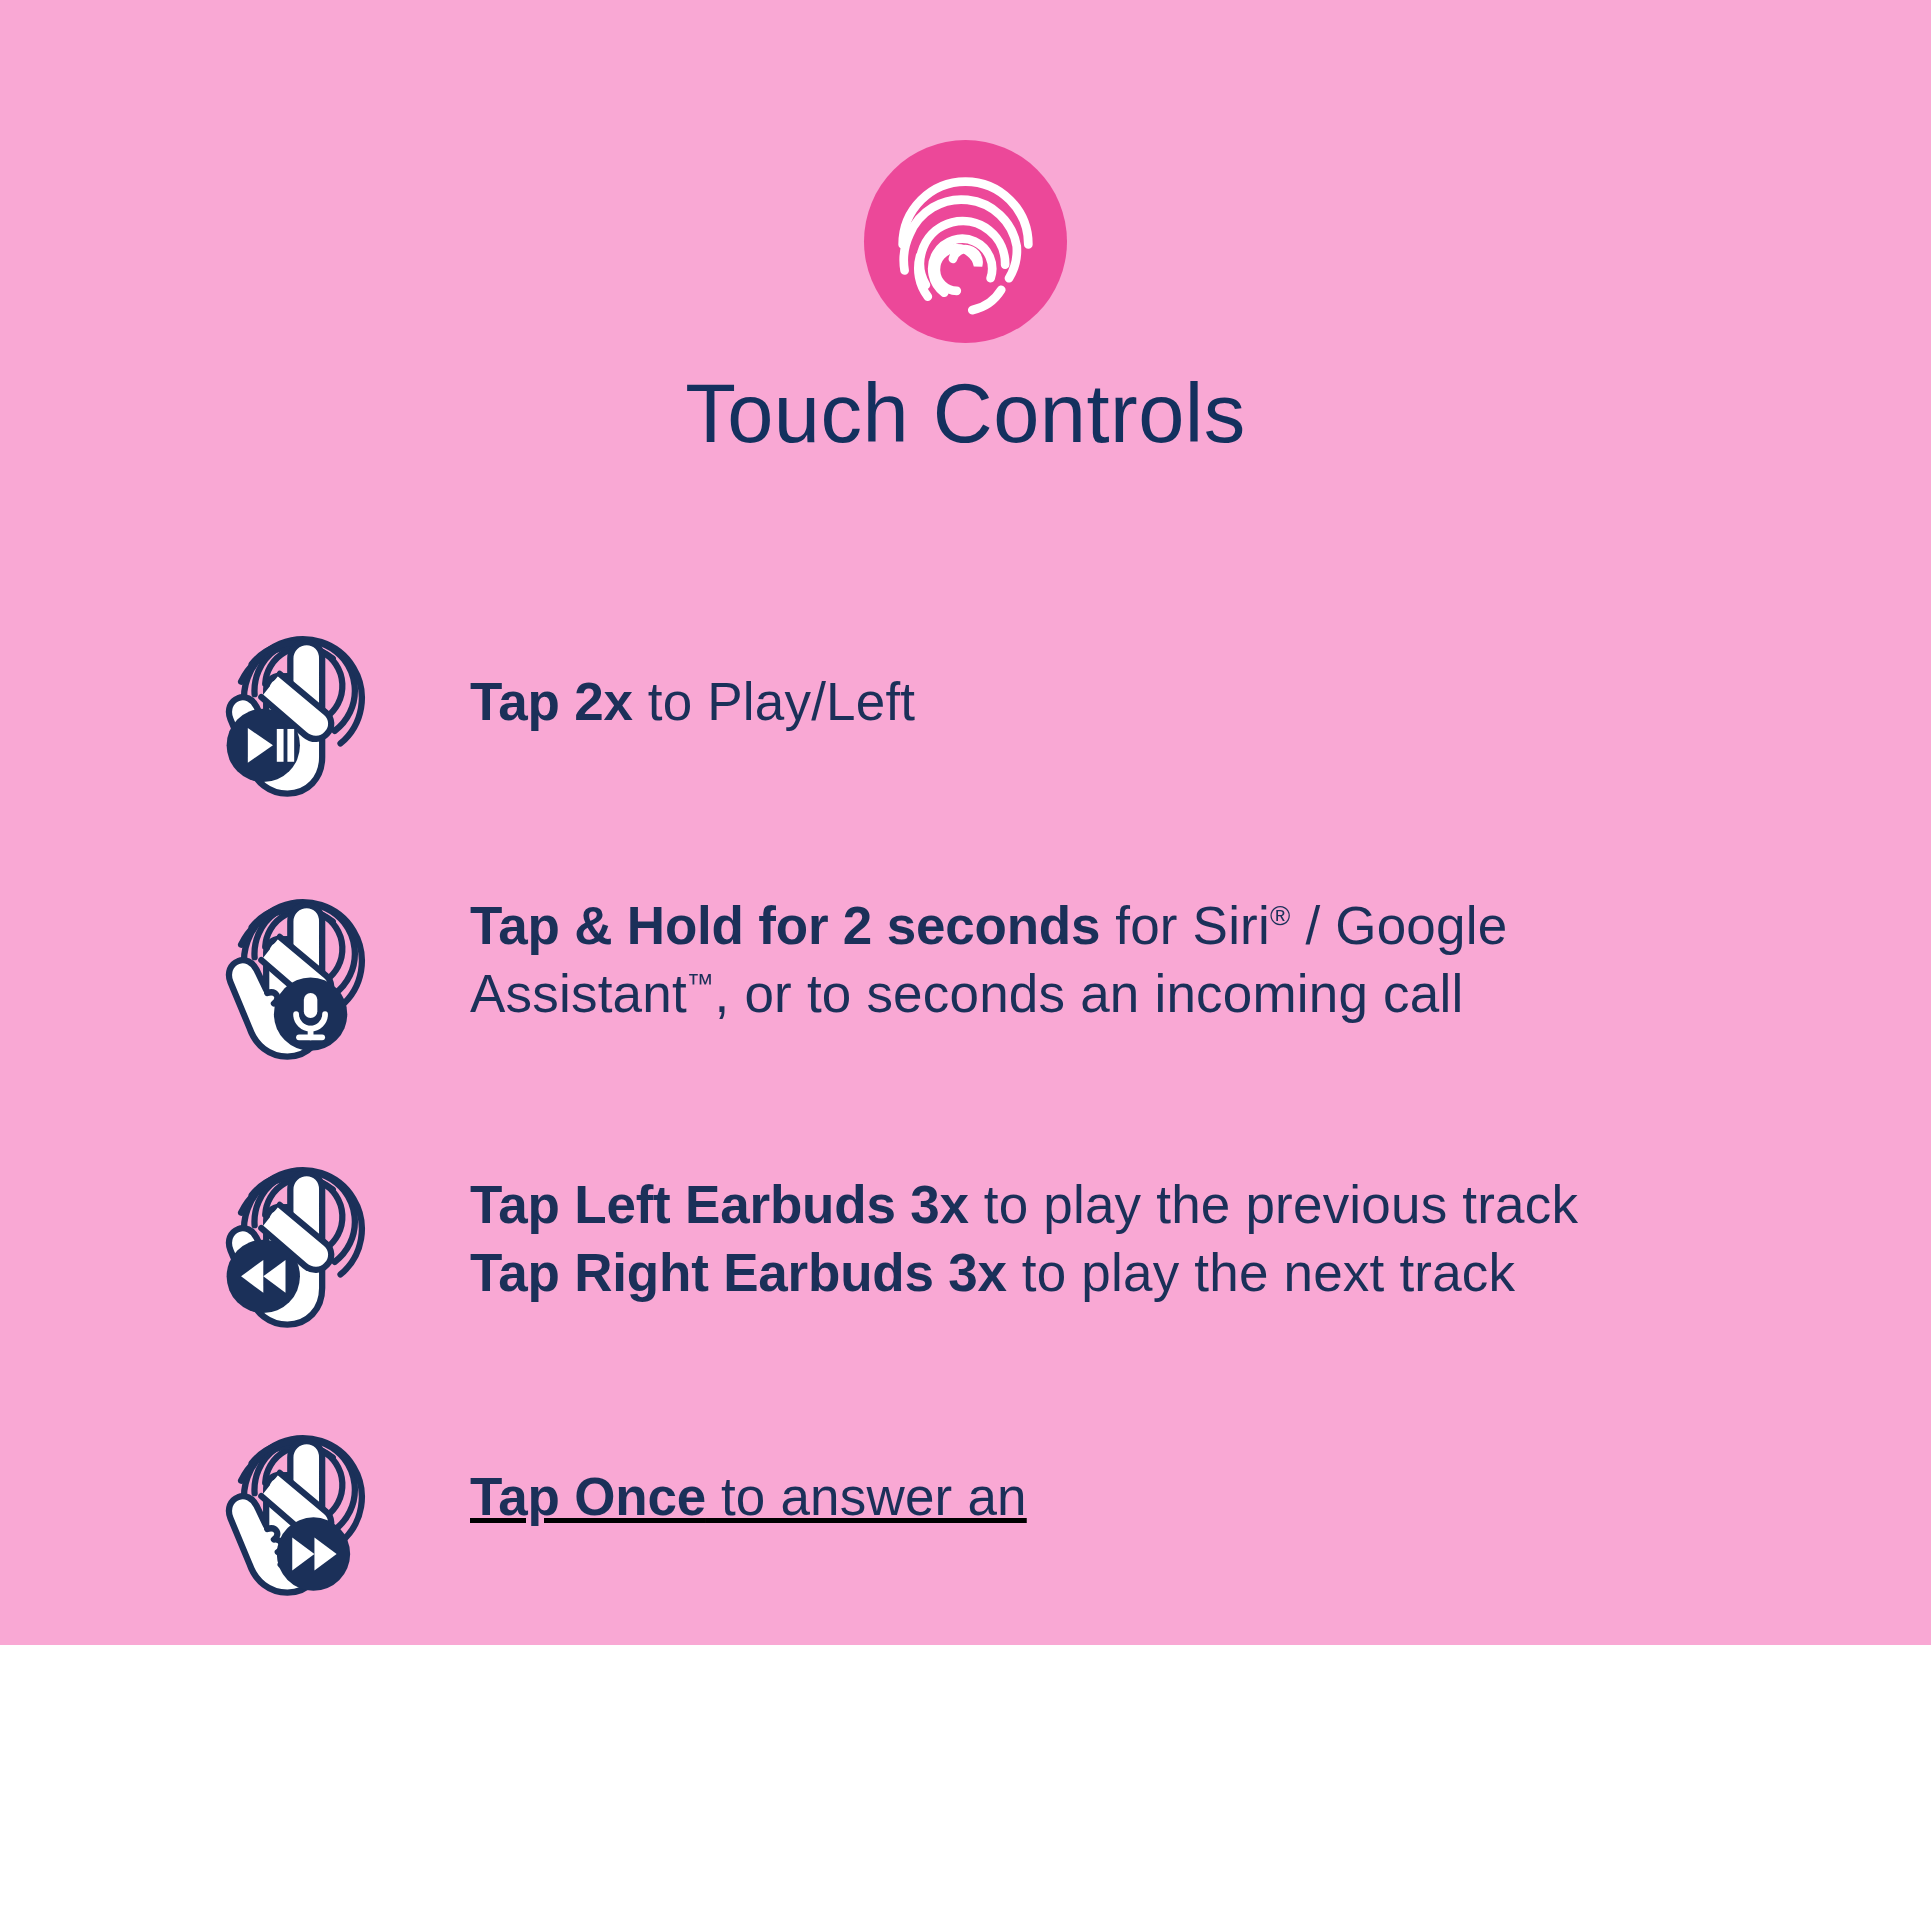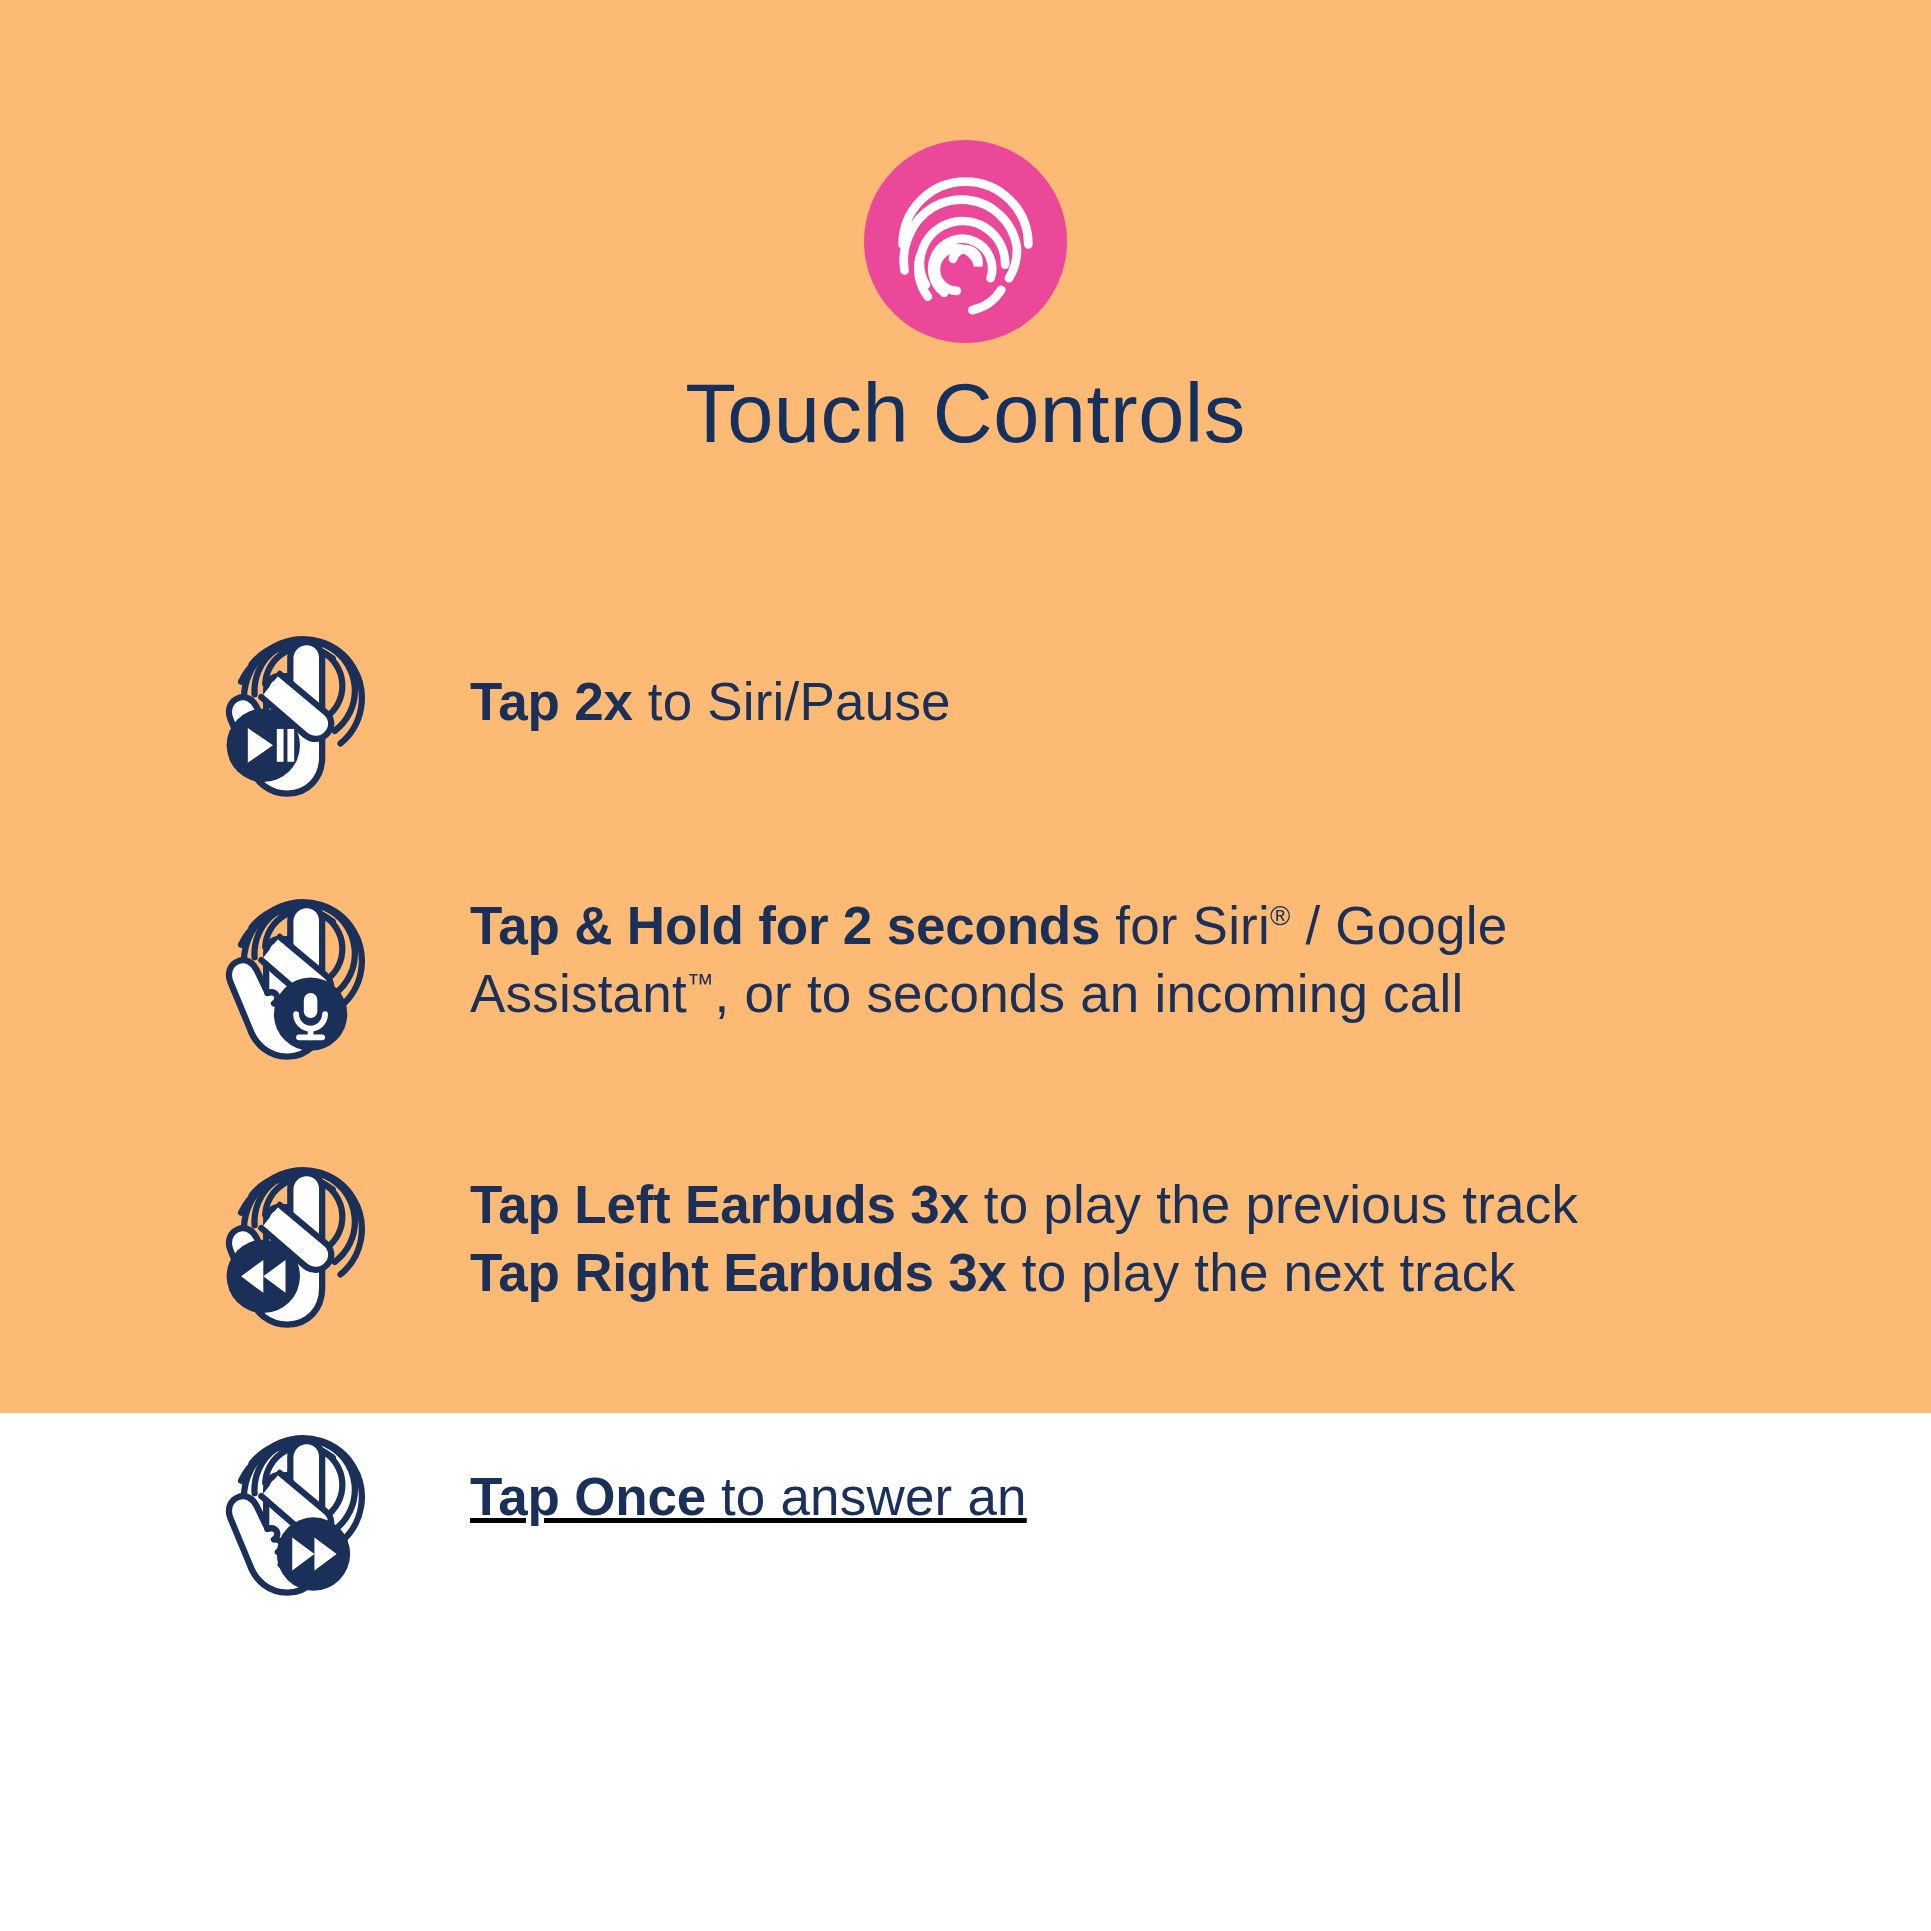--- a/index.html
+++ b/index.html
@@ -11,22 +11,22 @@
     width: 1931px;
     height: 1931px;
     font-family: "Liberation Sans", sans-serif;
     -webkit-font-smoothing: antialiased;
     overflow: hidden;
   }
 
   .page {
     position: relative;
     width: 1931px;
-    height: 1413px;
-    background: #fdba74;
+    height: 1645px;
+    background: #f9a8d4;
   }
 
   
   .header {
     position: absolute;
     top: 0;
     left: 0;
     width: 1931px;
     text-align: center;
   }
@@ -194,21 +194,21 @@
 
           <g fill="#FFFFFF">
             <path d="M62 144 L 88 162 L 62 180 Z"></path>
             <rect x="92" y="145" width="7" height="34"></rect>
             <rect x="103" y="145" width="7" height="34"></rect>
           </g>
         </svg>
       </div>
       <div class="row-text">
         <span class="line">
-          <b>Tap 2x</b><span> to Siri/Pause</span>
+          <b>Tap 2x</b><span> to Play/Left</span>
         </span>
       </div>
     </div>
 
     <div class="row row-2">
       <div class="row-icon">
         <svg viewBox="0 0 230 230" xmlns="http://www.w3.org/2000/svg">
           <g fill="none" stroke="#1B3059" stroke-width="6.5" stroke-linecap="round" stroke-linejoin="round">
             <path d="M69 109 A52 52 0 1 1 152 147"></path>
             <path d="M60 128 A61 61 0 1 1 158 160"></path>

